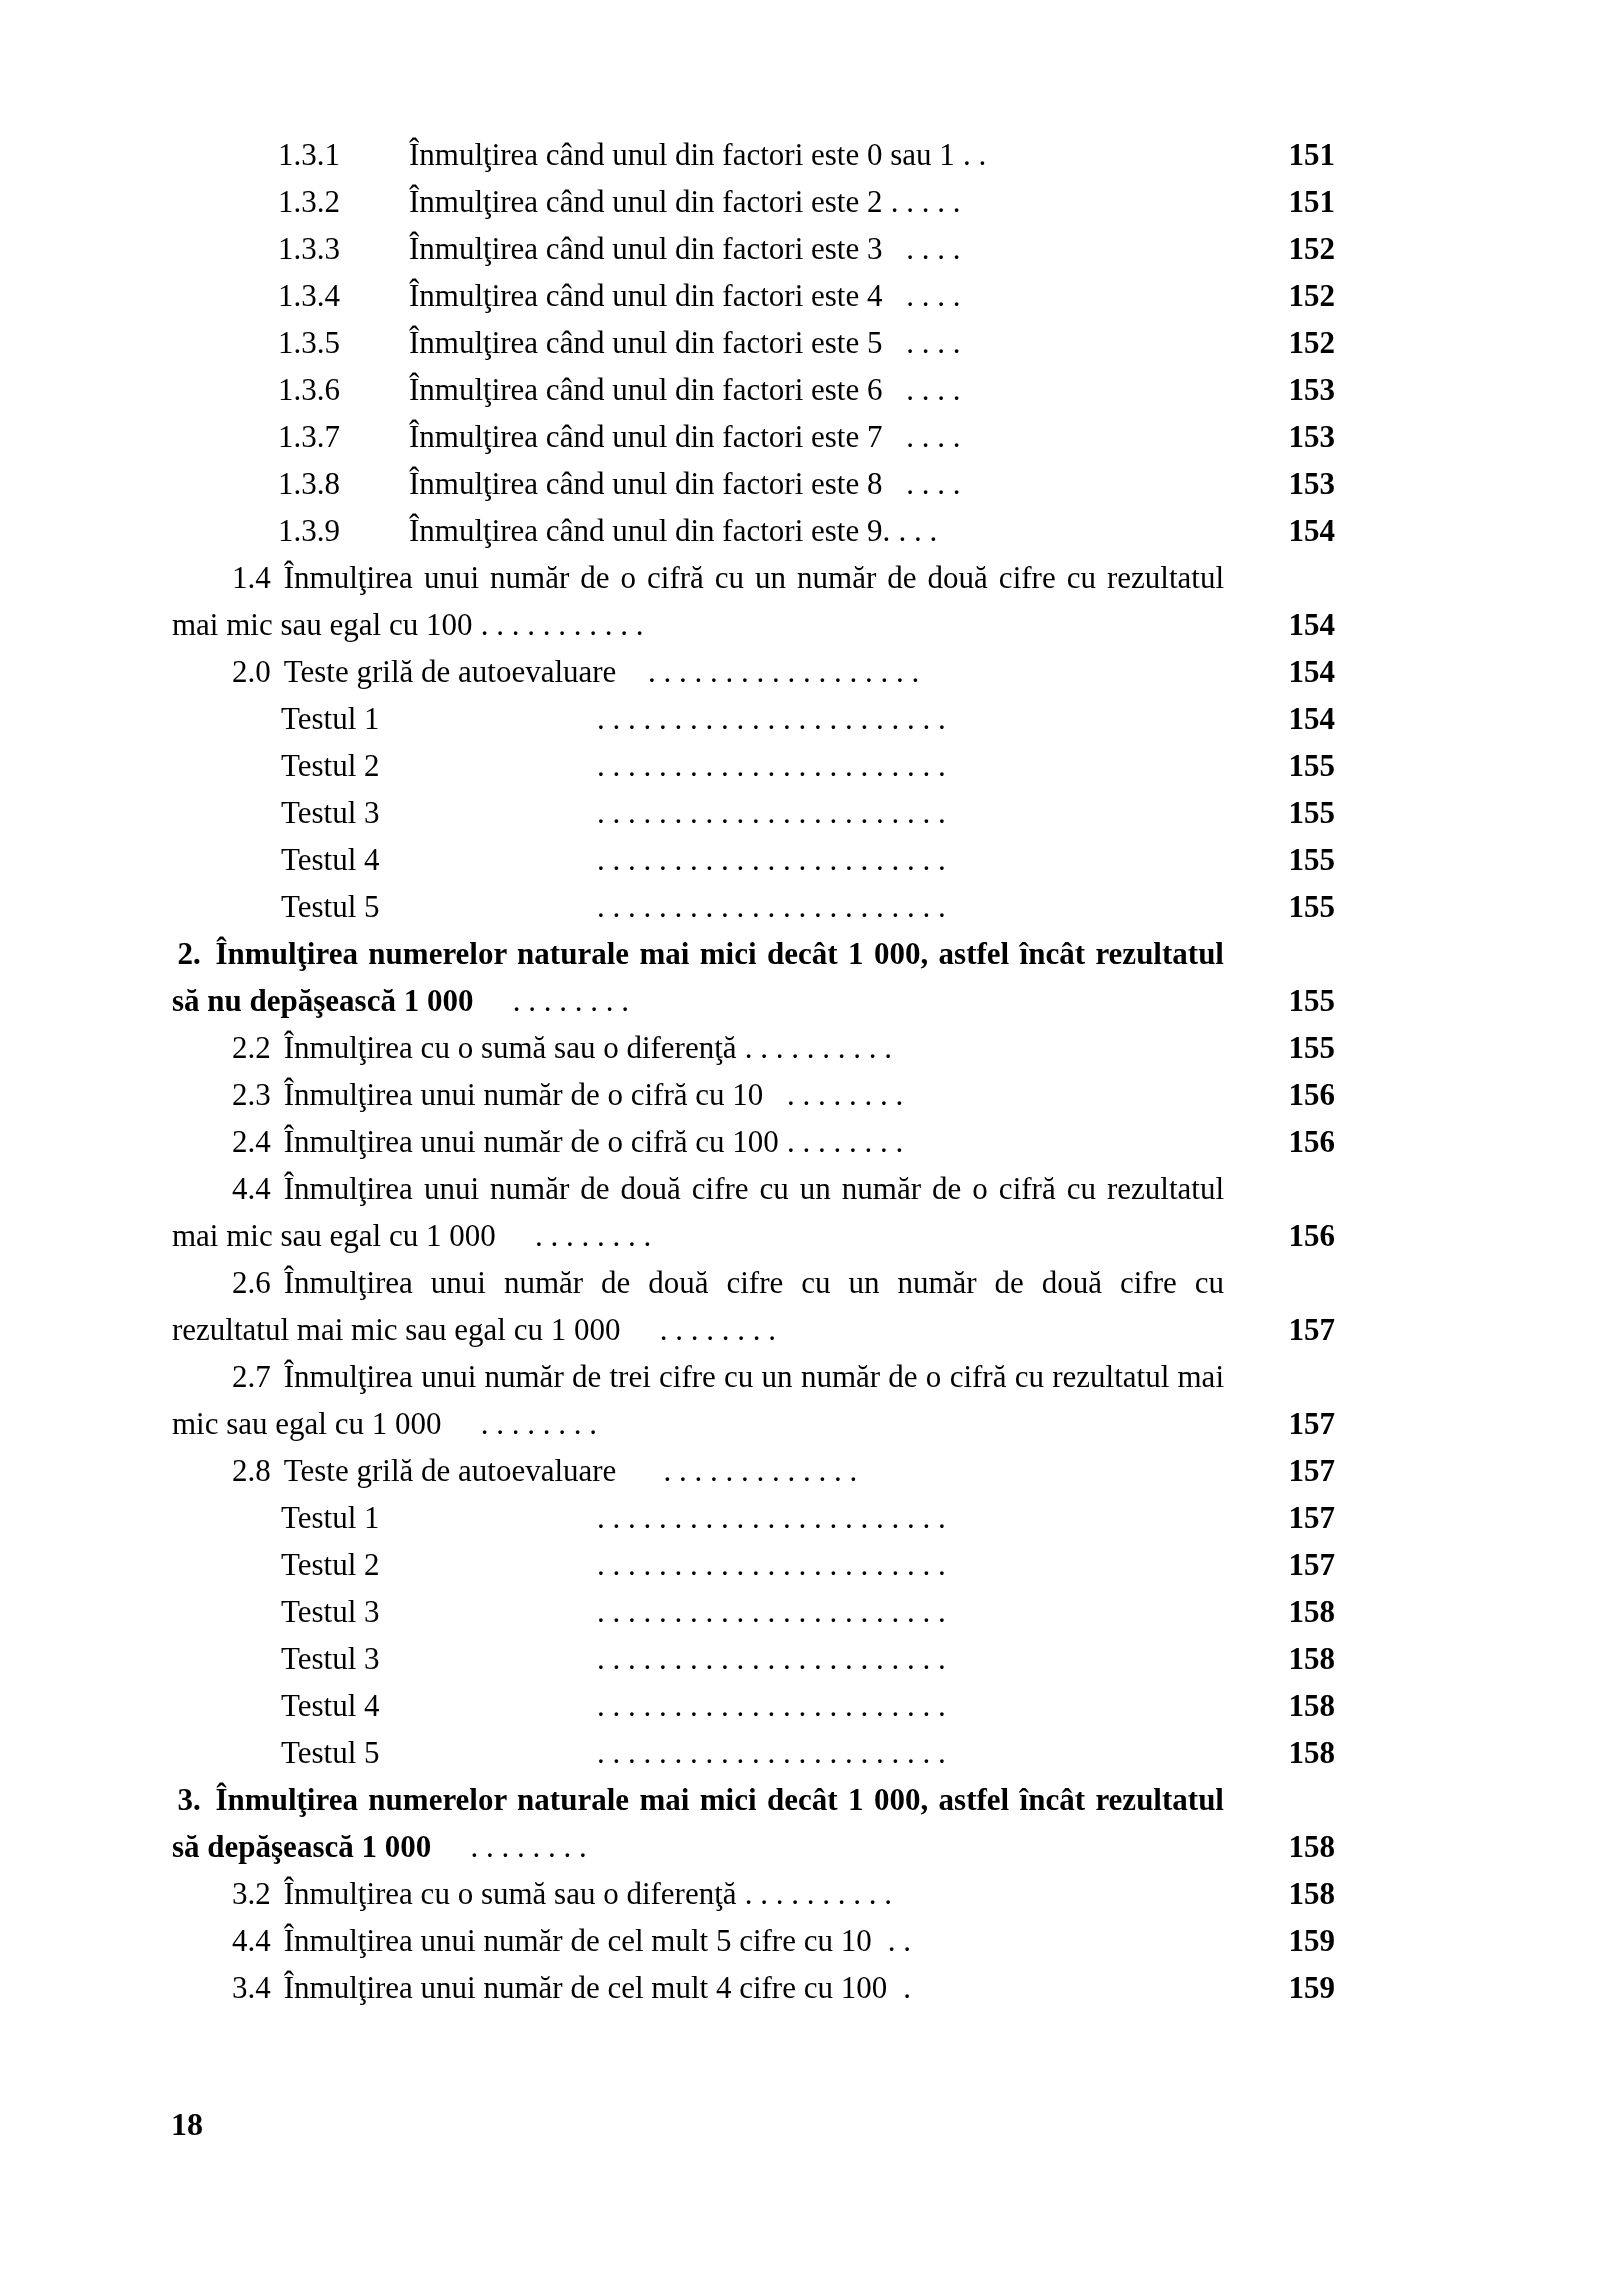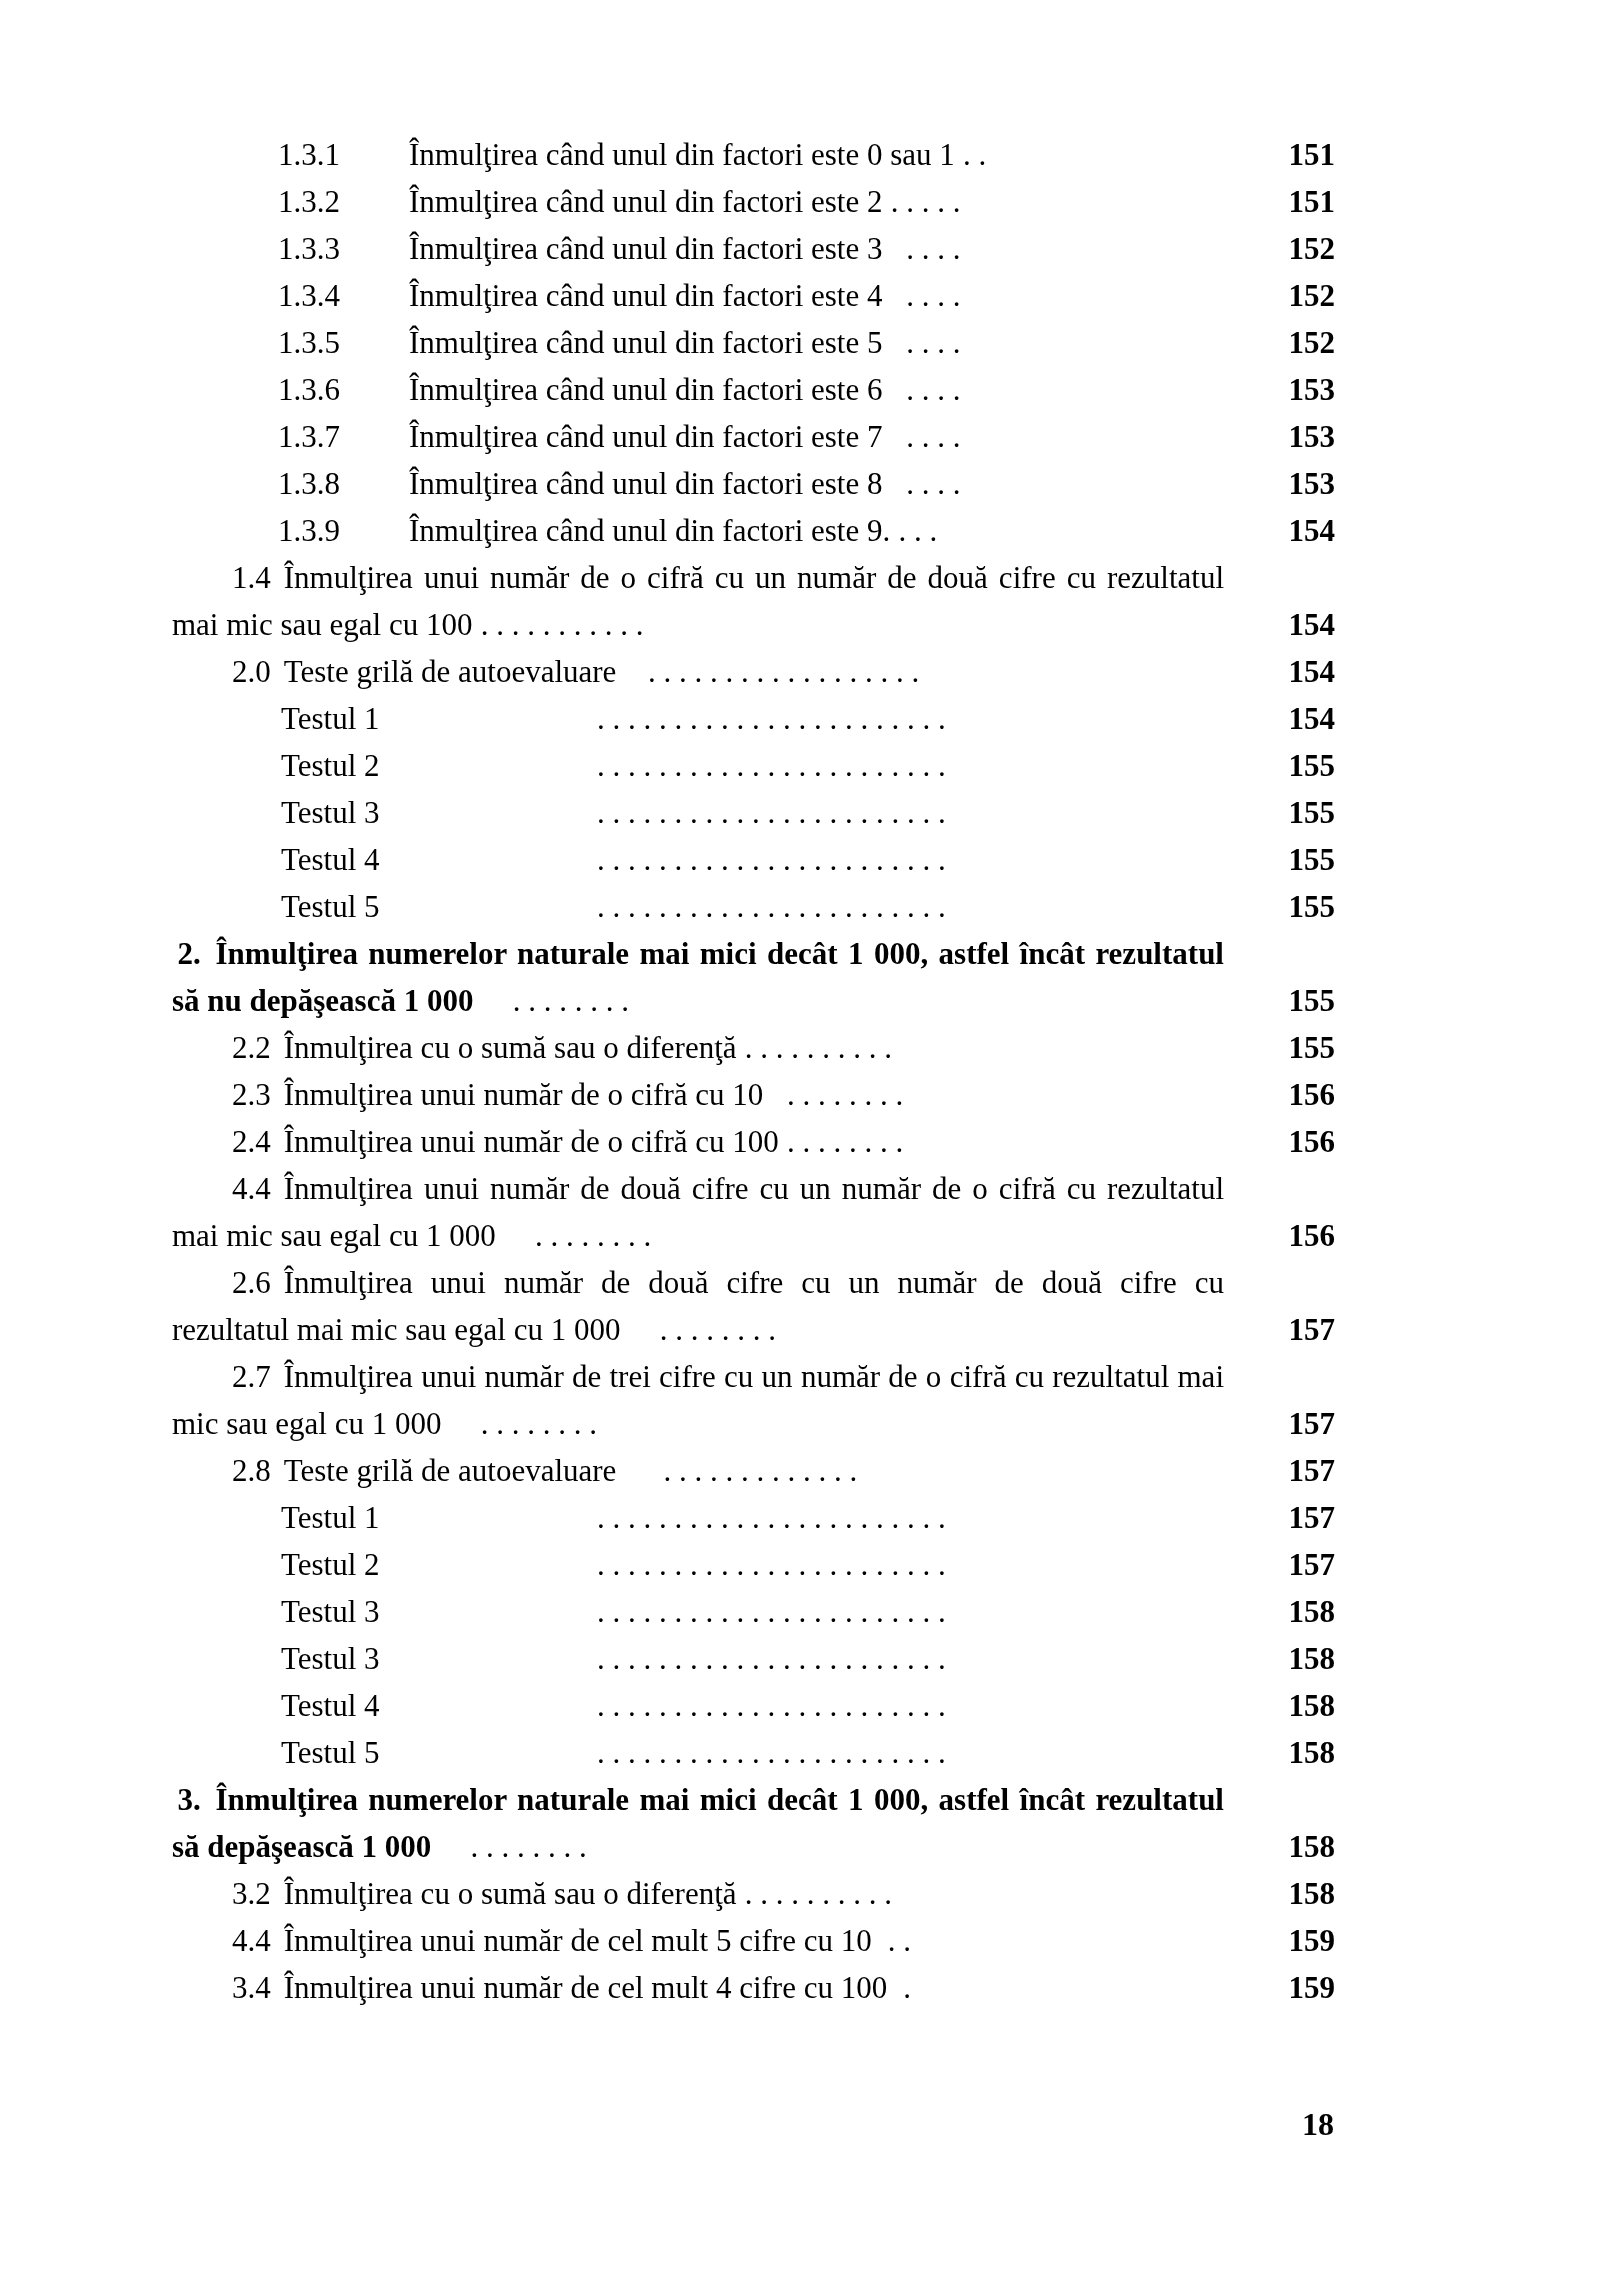--- a/index.html
+++ b/index.html
@@ -51,21 +51,21 @@
   
   .t-section .txt { text-indent: 5.5px; text-align: justify; font-weight: bold; }
   .t-section .num { margin-right: 14.8px; }
   .t-section .dots { font-weight: normal; }
 
   .footer {
     position: absolute;
     left: 171px;
     top: 2106px;
     width: 1163px;
-    text-align: right;
+    text-align: left;
     font-size: 32px;
     font-weight: bold;
   }
 </style>
 </head>
 <body>
 
 <div class="page">
   <div class="content">
       <div class="row t-sub3">

